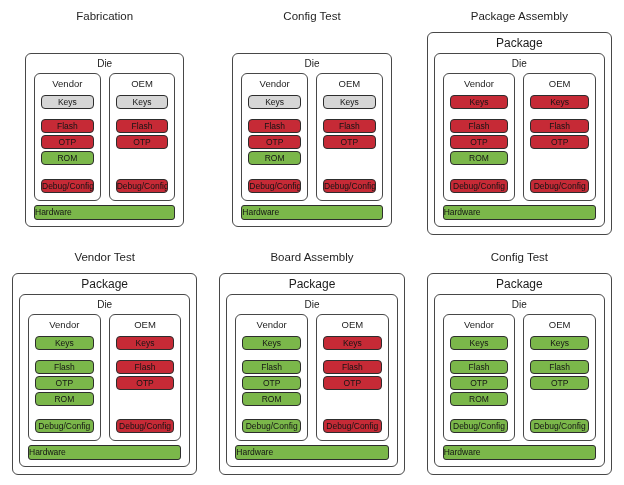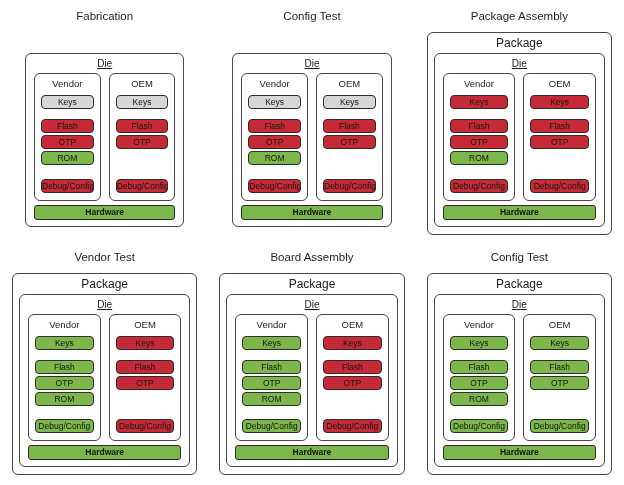--- a/index.html
+++ b/index.html
@@ -66,21 +66,20 @@
     padding: 0 8px 6px 8px;
     background: #ffffff;
     min-height: 0;
   }
   .die-label {
     height: 19px;
     line-height: 19px;
     text-align: center;
     font-size: 10px;
     flex: 0 0 auto;
-    text-decoration: underline;
   }
   .domains {
     flex: 1;
     display: flex;
     gap: 8px;
     min-height: 0;
   }
   .domain-box {
     flex: 1;
     display: flex;
@@ -117,26 +116,24 @@
     white-space: nowrap;
   }
   .slot-keys { margin-bottom: 10px; }
   .slot-mem  { margin-bottom: 2px; }
   .slot-debug { margin-top: auto; }
   .hardware-bar {
     flex: 0 0 auto;
     margin-top: 4px;
     height: 13px;
     line-height: 13px;
-    text-align: center;
     font-size: 8.5px;
     border: 1.2px solid #2d2d2d;
     border-radius: 3px;
     color: #141414;
-    font-weight: bold;
   }
 </style>
 </head>
 <body>
 
 <div class="board">
   <div class="panel">
     <div class="panel-title">Fabrication</div>
     <div class="package-box no-package">
       <div class="package-label"></div>

